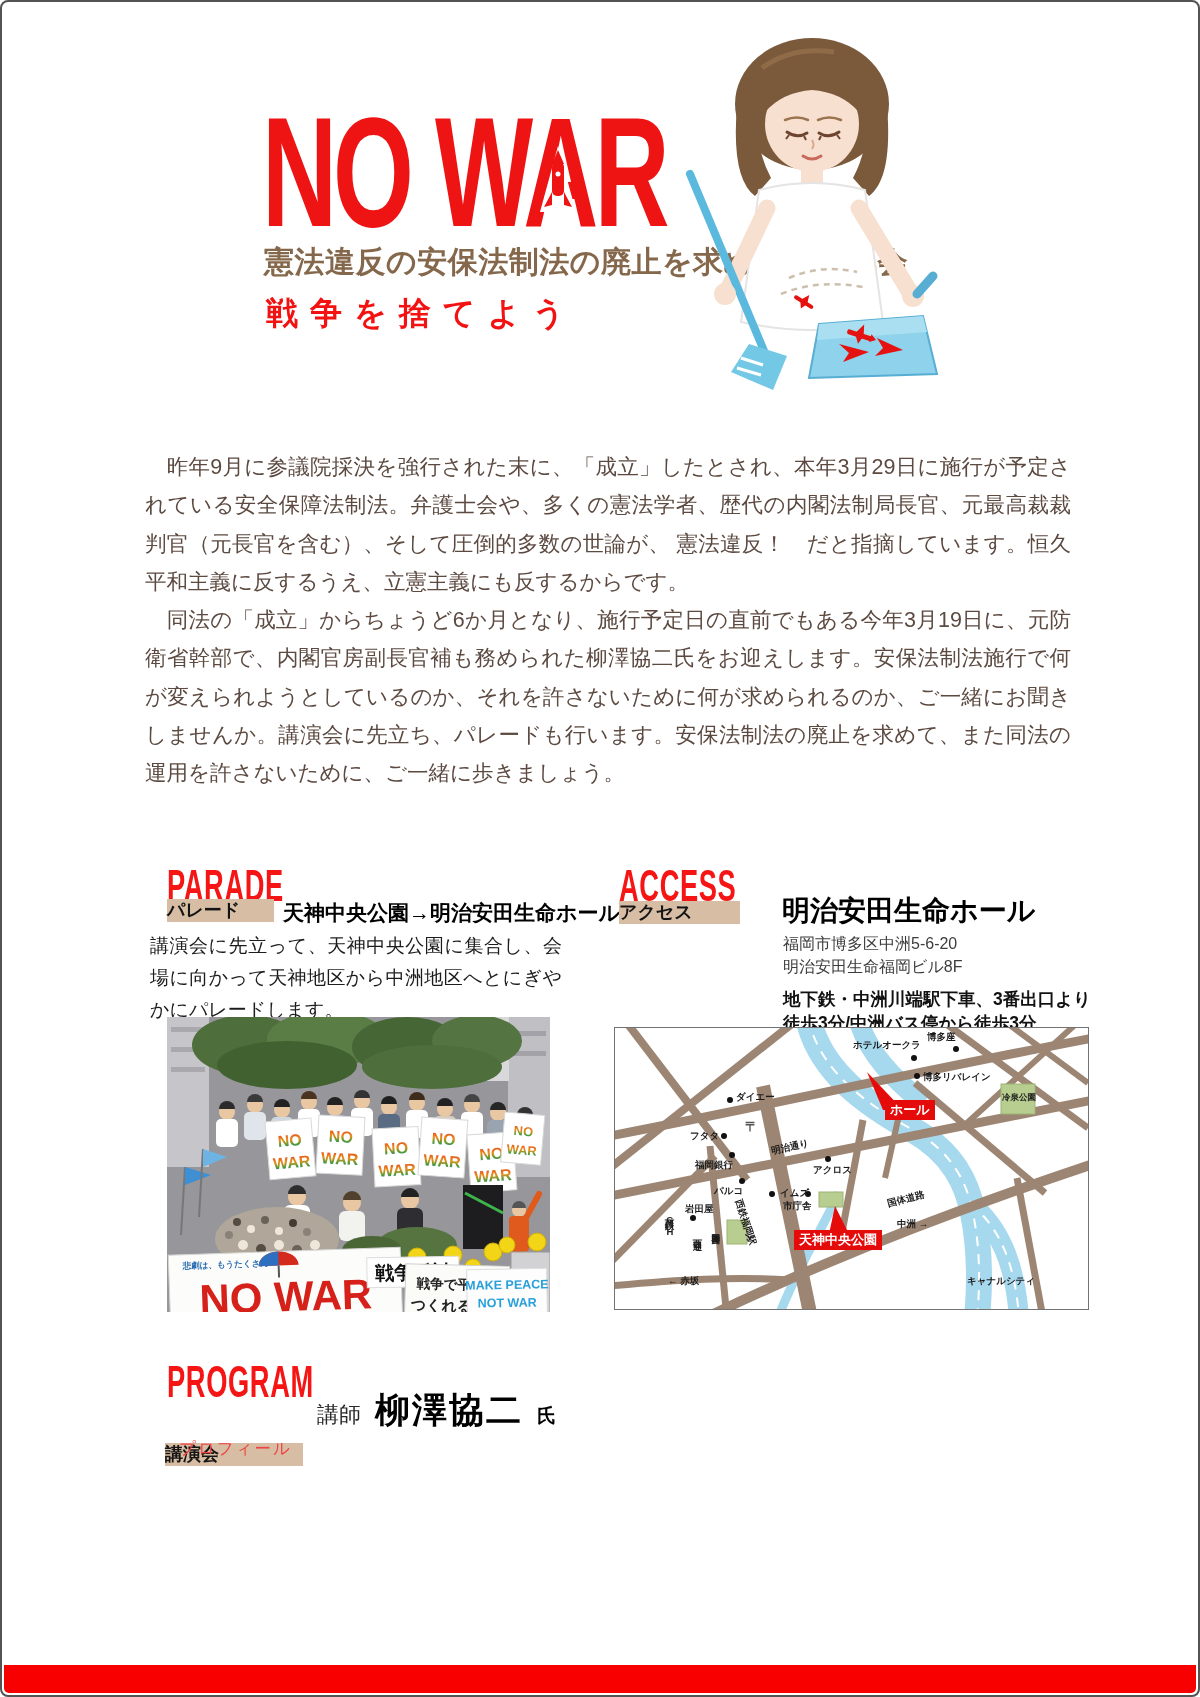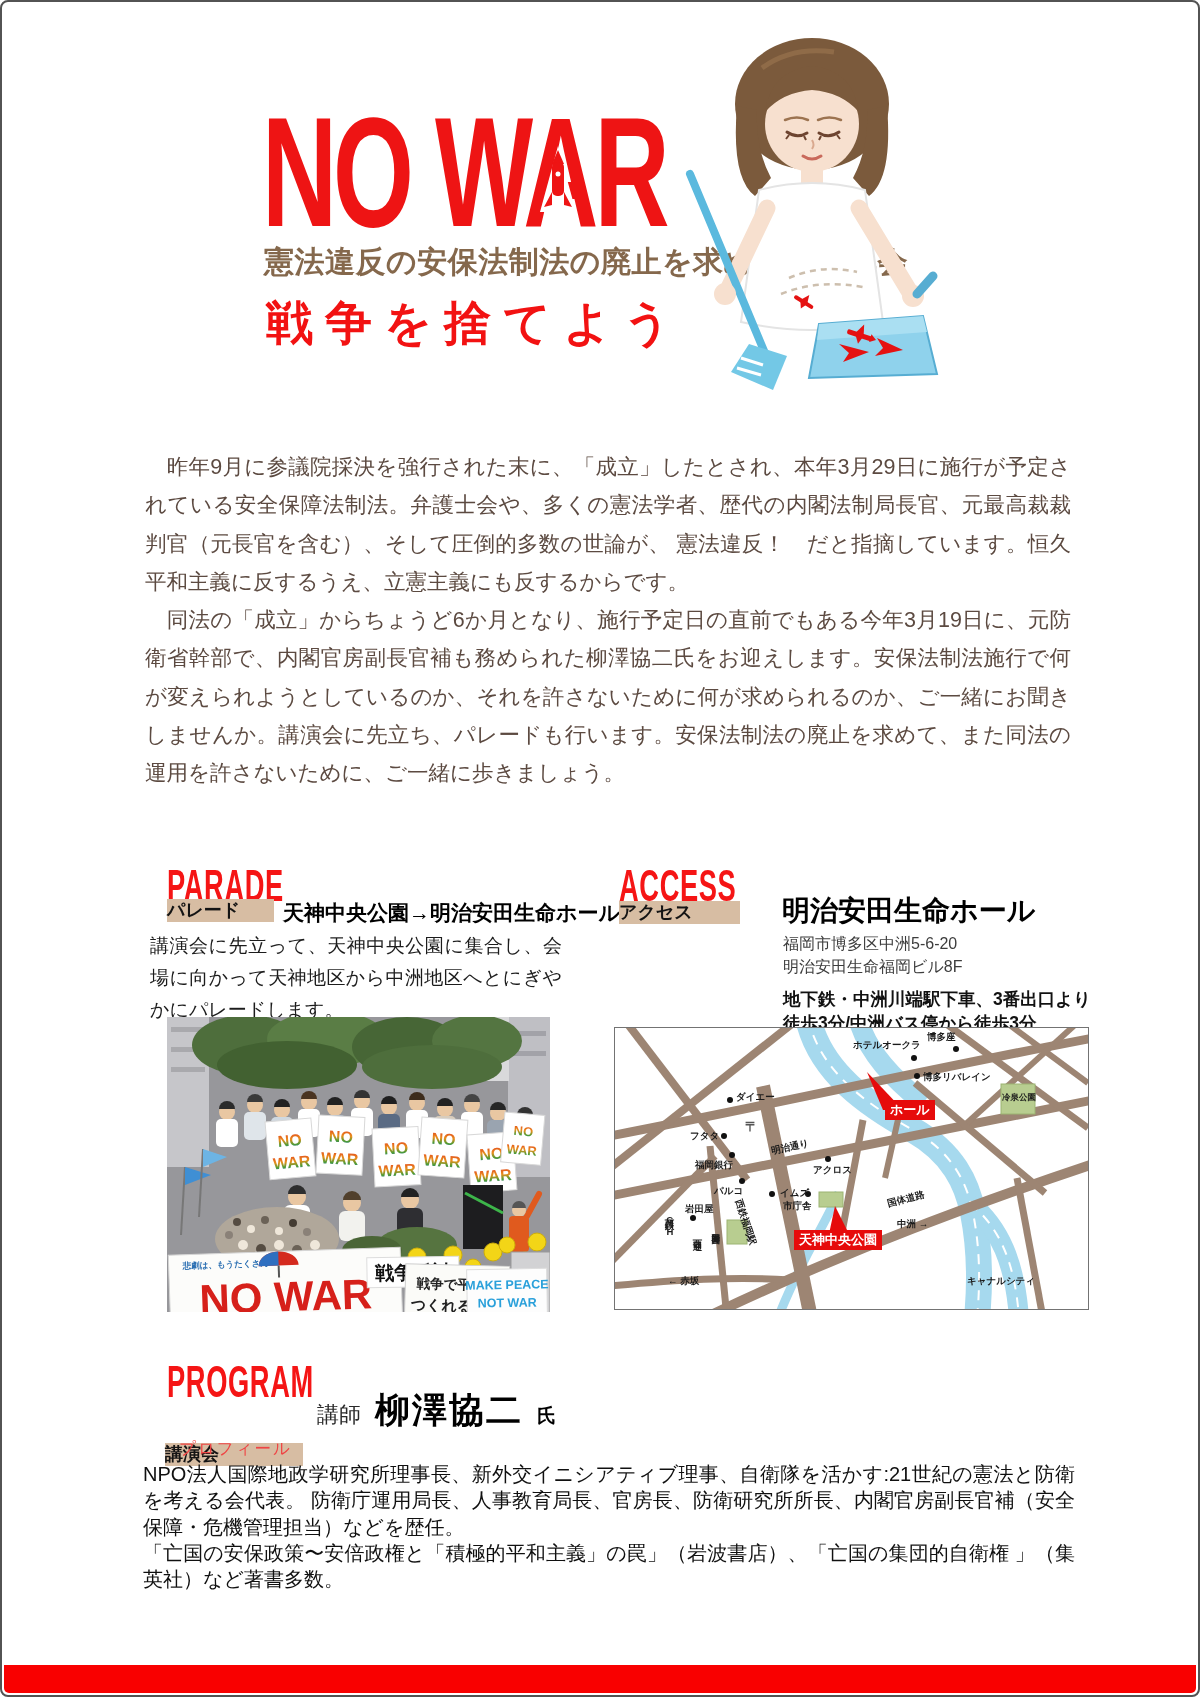--- a/index.html
+++ b/index.html
@@ -4,21 +4,21 @@
 <style>
   html,body{margin:0;padding:0;background:#fff;}
   body{width:1200px;height:1697px;position:relative;font-family:"Liberation Sans","DejaVu Sans",sans-serif;}
   .page{position:absolute;inset:0;background:#fff;border:2px solid #535353;border-radius:8px;box-sizing:border-box;overflow:hidden;}
   .abs{position:absolute;}
 
   
   .nowar-title{left:260px;top:84px;color:#ee1414;font-size:104px;font-weight:900;letter-spacing:-4px;line-height:1.1;transform:scaleY(1.5);transform-origin:left top;white-space:nowrap;}
   .missile-box{left:536px;top:142px;}
   .subtitle{left:262px;top:240px;font-size:30px;font-weight:bold;color:#85684c;white-space:nowrap;letter-spacing:0.5px;}
-  .catchphrase{left:264px;top:290px;font-size:47px;font-weight:bold;color:#f21212;letter-spacing:12px;white-space:nowrap;}
+  .catchphrase{left:264px;top:290px;font-size:32px;font-weight:bold;color:#f21212;letter-spacing:12px;white-space:nowrap;}
   .girl-ill{left:664px;top:24px;}
 
   
   .intro{left:143px;top:446px;width:926px;font-size:21.5px;line-height:38.3px;color:#5c4a41;text-align:justify;}
   .intro p{margin:0;}
 
   
   .sec-head{font-size:44px;font-weight:900;color:#f51515;line-height:1;transform:scale(0.62,1.0);transform-origin:left top;white-space:nowrap;letter-spacing:1px;}
   .tag{background:#d7bda3;color:#141414;font-weight:bold;font-size:18px;line-height:23px;height:23px;padding-left:0;box-sizing:border-box;white-space:nowrap;}
 
@@ -433,19 +433,15 @@
   </div>
 
   <div class="abs sec-head program-head">PROGRAM</div>
   <div class="abs tag program-tag">講演会</div>
   <div class="abs lecturer-row">
     <span class="lecturer-label">講師</span>
     <span class="speaker-name">柳澤協二</span>
     <span class="honorific">氏</span>
   </div>
   <div class="abs profile-label">プロフィール</div>
-  <div class="abs profile">
-    <p>NPO法人国際地政学研究所理事長、新外交イニシアティブ理事、自衛隊を活かす:21世紀の憲法と防衛を考える会代表。 防衛庁運用局長、人事教育局長、官房長、防衛研究所所長、内閣官房副長官補（安全保障・危機管理担当）などを歴任。</p>
-    <p>「亡国の安保政策〜安倍政権と「積極的平和主義」の罠」（岩波書店）、「亡国の集団的自衛権 」（集英社）など著書多数。</p>
-  </div>
 
   <div class="abs bottom-bar"></div>
 </div>
 
 </body></html>

